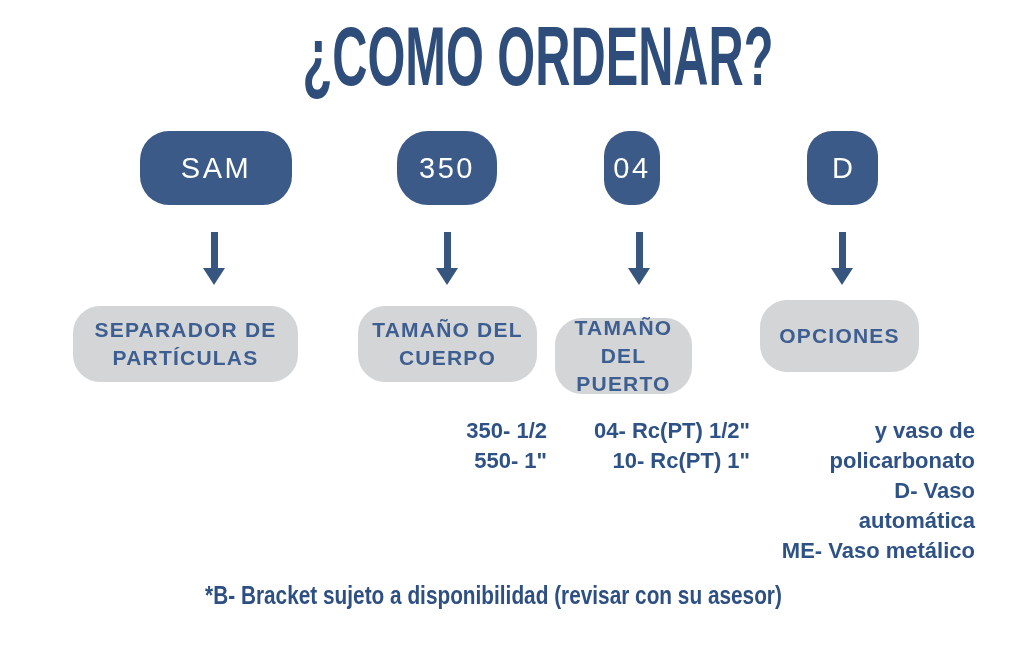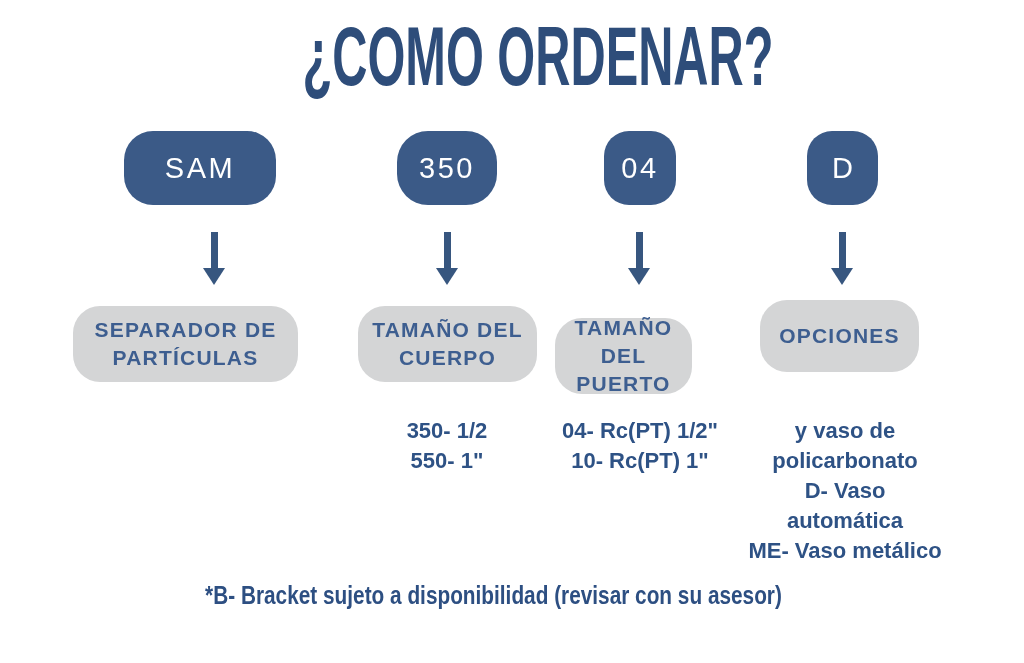--- a/index.html
+++ b/index.html
@@ -40,23 +40,23 @@
     height: 74px;
     background: #3b5a87;
     color: #ffffff;
     display: flex;
     align-items: center;
     justify-content: center;
     font-size: 29px;
     font-weight: 400;
     letter-spacing: 2.5px;
   }
-  .pill-sam { left: 124px; width: 152px; border-radius: 29px; }
+  .pill-sam { left: 140px; width: 152px; border-radius: 29px; }
   .pill-350 { left: 397px; width: 100px; border-radius: 31px; }
-  .pill-04  { left: 604px; width: 72px;  border-radius: 25px; }
+  .pill-04  { left: 604px; width: 56px;  border-radius: 25px; }
   .pill-d   { left: 807px; width: 71px;  border-radius: 25px; letter-spacing: 0; }
 
   .e-frag {
     position: absolute;
     left: 877px;
     top: 155px;
     font-size: 29px;
     font-weight: 700;
     color: #ffffff;
   }
@@ -102,21 +102,21 @@
   }
   .gbox-1 { left: 73px;  width: 225px; }
   .gbox-2 { left: 358px; width: 179px; }
   .gbox-3 { left: 555px; width: 137px; margin-top: 12px; }
   .gbox-4 { left: 760px; width: 159px; top: 300px; height: 72px; }
 
   
   .opts {
     position: absolute;
     top: 416px;
-    text-align: center;
+    text-align: right;
     color: #2e5285;
     font-size: 22px;
     font-weight: 600;
     line-height: 30px;
     white-space: nowrap;
   }
   .opts-2 { left: 347px; width: 200px; }
   .opts-3 { left: 530px; width: 220px; }
   .opts-4 { left: 715px; width: 260px; }
 

